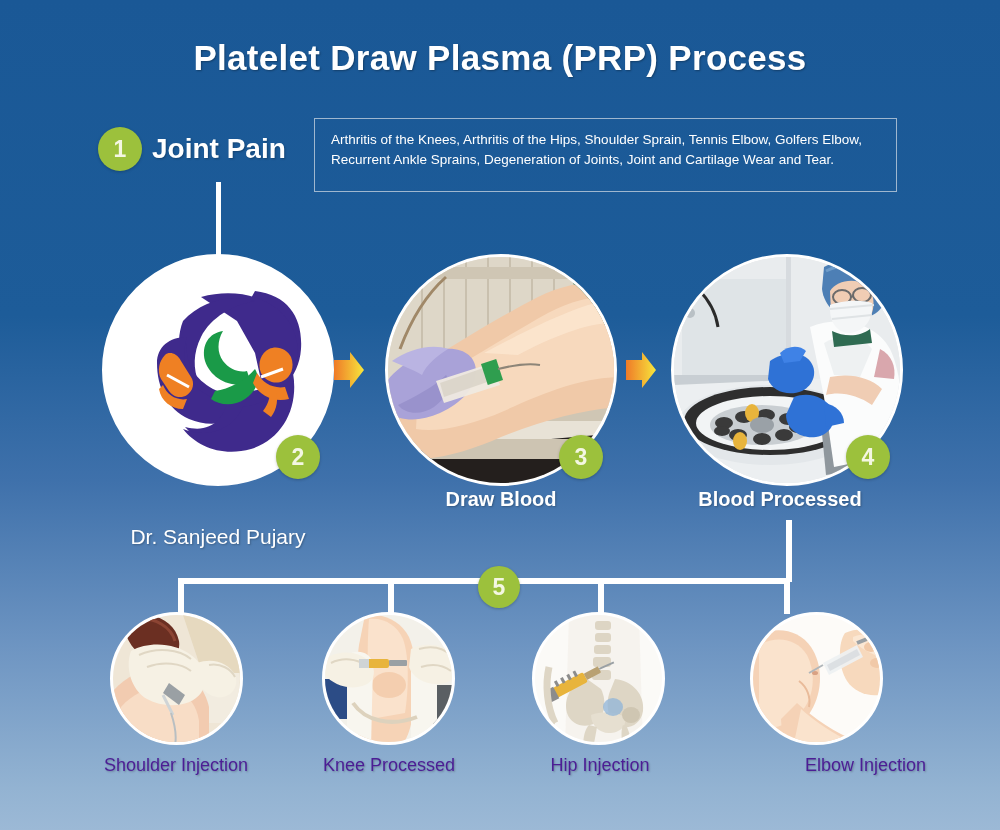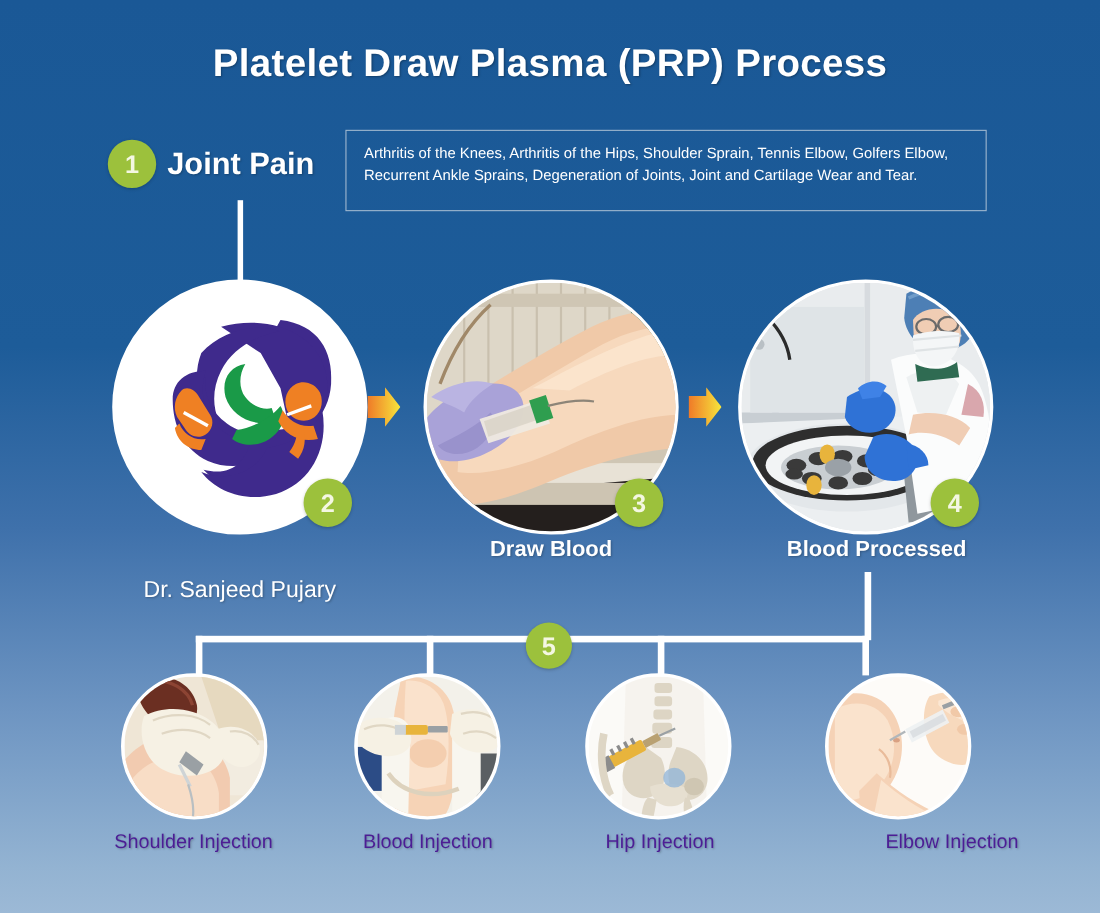--- a/index.html
+++ b/index.html
@@ -74,21 +74,21 @@
   #circle-draw  { left:385px; top:254px; }
   #circle-proc  { left:671px; top:254px; }
 
   .caption-big {
     position:absolute; width:300px; text-align:center;
     font-size:20px; font-weight:bold; color:#ffffff;
     text-shadow: 1px 1px 2px rgba(0,0,0,.25);
   }
   #cap-logo { left:68px; top:525px; font-weight:400; font-size:21px; }
   #cap-draw { left:351px; top:488px; }
-  #cap-proc { left:647px; top:488px; }
+  #cap-proc { left:630px; top:488px; }
 
   #badge2 { left:276px; top:435px; }
   #badge3 { left:559px; top:435px; }
   #badge4 { left:846px; top:435px; }
   #badge5 { left:478px; top:566px; width:42px; height:42px; }
 
   
   .arrow {
     position:absolute; width:30px; height:36px; z-index:8;
   }
@@ -406,21 +406,21 @@
     <path d="M94 34 C108 30 120 34 128 42" stroke="#e0d7c4" stroke-width="2" fill="none"></path>
     <path d="M96 52 C108 48 118 50 126 56" stroke="#e0d7c4" stroke-width="2" fill="none"></path>
 
     <rect x="42" y="44" width="22" height="9" rx="2" fill="#e8b43c"></rect>
     <rect x="64" y="45" width="18" height="6" rx="1" fill="#9aa0a4"></rect>
     <rect x="34" y="44" width="10" height="9" fill="#cfd4d6"></rect>
 
     <path d="M28 88 C40 106 66 112 92 102" stroke="#ddd2bd" stroke-width="4" fill="none"></path>
   </svg>
 </div>
-<div class="caption-small" id="cap-knee">Blood Injection</div>
+<div class="caption-small" id="cap-knee">Knee Processed</div>
 
 <div class="circle-small" id="circle-hip">
   <svg width="133" height="133" viewBox="0 0 133 133">
     <rect width="133" height="133" fill="#fbfaf7"></rect>
 
     <path d="M34 0 L104 0 L108 133 L30 133 Z" fill="#f3efe7" opacity=".6"></path>
 
     <g fill="#ddd5c4">
       <rect x="60" y="6" width="16" height="9" rx="3"></rect>
       <rect x="60" y="18" width="16" height="9" rx="3"></rect>

